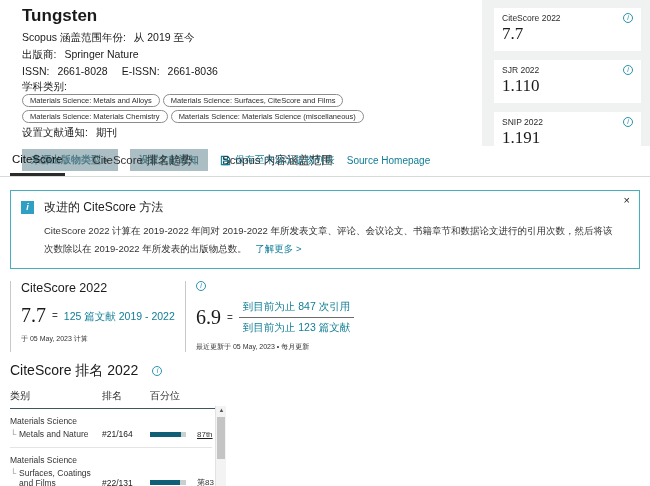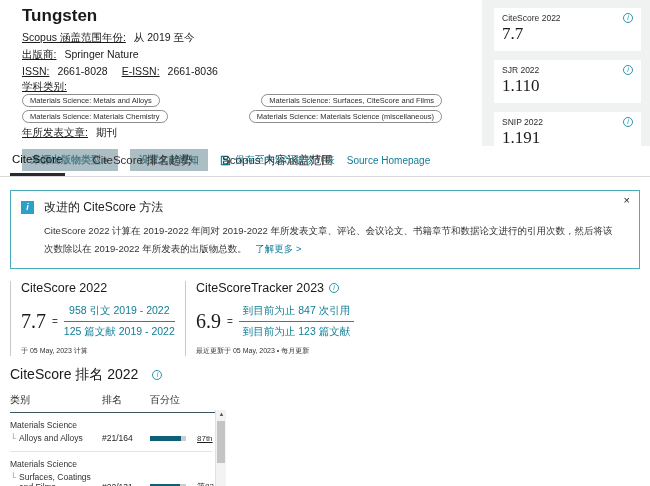--- a/index.html
+++ b/index.html
@@ -7,23 +7,23 @@
   body {
     font-family:"Liberation Sans", sans-serif;
     background:#ffffff; color:#1f1f1f;
     overflow:hidden; position:relative;
   }
   
   .top { display:flex; height:146px; }
   .top-left { flex:1; padding:5px 10px 0 22px; min-width:0; }
   .page-title { font-size:17px; font-weight:bold; color:#1a1a1a; margin:1px 0 5px; }
   .meta-line { font-size:10.5px; color:#1a1a1a; margin:3px 0; display:flex; align-items:flex-start; flex-wrap:wrap; }
-  .meta-line .lbl { margin-right:8px; white-space:nowrap;text-decoration:underline; }
+  .meta-line .lbl { margin-right:8px; white-space:nowrap; }
   .meta-line .val { margin-right:14px; }
-  .tag-wrap { display:flex; flex-wrap:wrap; gap:3px; max-width:420px;justify-content:space-between; }
+  .tag-wrap { display:flex; flex-wrap:wrap; gap:3px; max-width:420px; }
   .tag { border:1px solid #8c8c8c; border-radius:9px; padding:1px 7px; font-size:7.5px; color:#2e2e2e; white-space:nowrap; background:#fff; }
   .btn-row { display:flex; align-items:center; gap:12px; margin-top:9px; }
   .btn { background:#abbec4; color:#507c88; font-size:10px; font-weight:bold; padding:4px 9px; border:none; cursor:pointer; }
   .teal-link { color:#0f7d96; font-size:10px; text-decoration:none; display:inline-flex; align-items:center; gap:4px; cursor:pointer; }
   
   .top-right { width:168px; background:#f0f1f1; padding:8px 9px 0 12px; }
   .metric-card { background:#ffffff; padding:5px 8px 7px; margin-bottom:9px; display:flex; justify-content:space-between; }
   .metric-label { font-size:8.5px; color:#2b2b2b; }
   .metric-value { font-size:17px; font-family:"Liberation Serif", serif; color:#1a1a1a; margin-top:1px; }
   .info-icon { color:#2a93ab; border:1px solid #2a93ab; border-radius:50%; width:10px; height:10px; font-size:7px; line-height:8px; text-align:center; flex:0 0 auto; cursor:pointer; font-style:italic; }
@@ -103,21 +103,21 @@
       <span class="lbl">学科类别:</span>
       <span class="tag-wrap">
         <span class="tag">Materials Science: Metals and Alloys</span>
         <span class="tag">Materials Science: Surfaces, CiteScore and Films</span>
         <span class="tag">Materials Science: Materials Chemistry</span>
         <span class="tag">Materials Science: Materials Science (miscellaneous)</span>
       </span>
     </div>
 
     <div class="meta-line">
-      <span class="lbl">年所发表文章:</span>
+      <span class="lbl">设置文献通知:</span>
       <span class="val">期刊</span>
     </div>
 
     <div class="btn-row">
       <button class="btn">
         <span>来源出版物类型</span>
         <span>▸</span>
       </button>
       <button class="btn">
         <span>设置文献通知</span>
@@ -179,30 +179,28 @@
   <div class="banner-close">×</div>
 </div>
 
 <div class="eq-row-wrap">
   <div class="eq-block first">
     <div class="eq-title">CiteScore 2022</div>
     <div class="eq-line">
       <span class="eq-value">7.7</span>
       <span class="eq-sign">=</span>
       <span class="fraction">
-        <span class="frac-top" style="display:block">958 引文 2019 - 2022</span>
         <span class="frac-bottom" style="display:block">125 篇文献 2019 - 2022</span>
       </span>
     </div>
     <div class="eq-foot">于 05 May, 2023 计算</div>
   </div>
 
   <div class="eq-block">
     <div class="eq-title">
-      <span>CiteScoreTracker 2023</span>
       <span class="info-icon">i</span>
     </div>
     <div class="eq-line">
       <span class="eq-value">6.9</span>
       <span class="eq-sign">=</span>
       <span class="fraction">
         <span class="frac-top" style="display:block">到目前为止 847 次引用</span>
         <span class="frac-bottom" style="display:block">到目前为止 123 篇文献</span>
       </span>
     </div>
@@ -222,21 +220,21 @@
       <span class="col-rank">排名</span>
       <span class="col-pct">百分位</span>
     </div>
 
     <div class="rank-rows">
       <div class="rank-row">
         <span class="col-cat">
           <span class="cat-l1" style="display:block">Materials Science</span>
           <span class="cat-l2">
             <span class="branch">└</span>
-            <span>Alloys and Alloys</span>
+            <span>Metals and Nature</span>
           </span>
         </span>
         <span class="rank-cell">#21/164</span>
         <span class="pct-cell">
           <span class="bar">
               <span class="bar-fill" style="display: block; width: 87%;"></span>
             </span>
           <span class="pct-label">87th</span>
         </span>
       </div>

